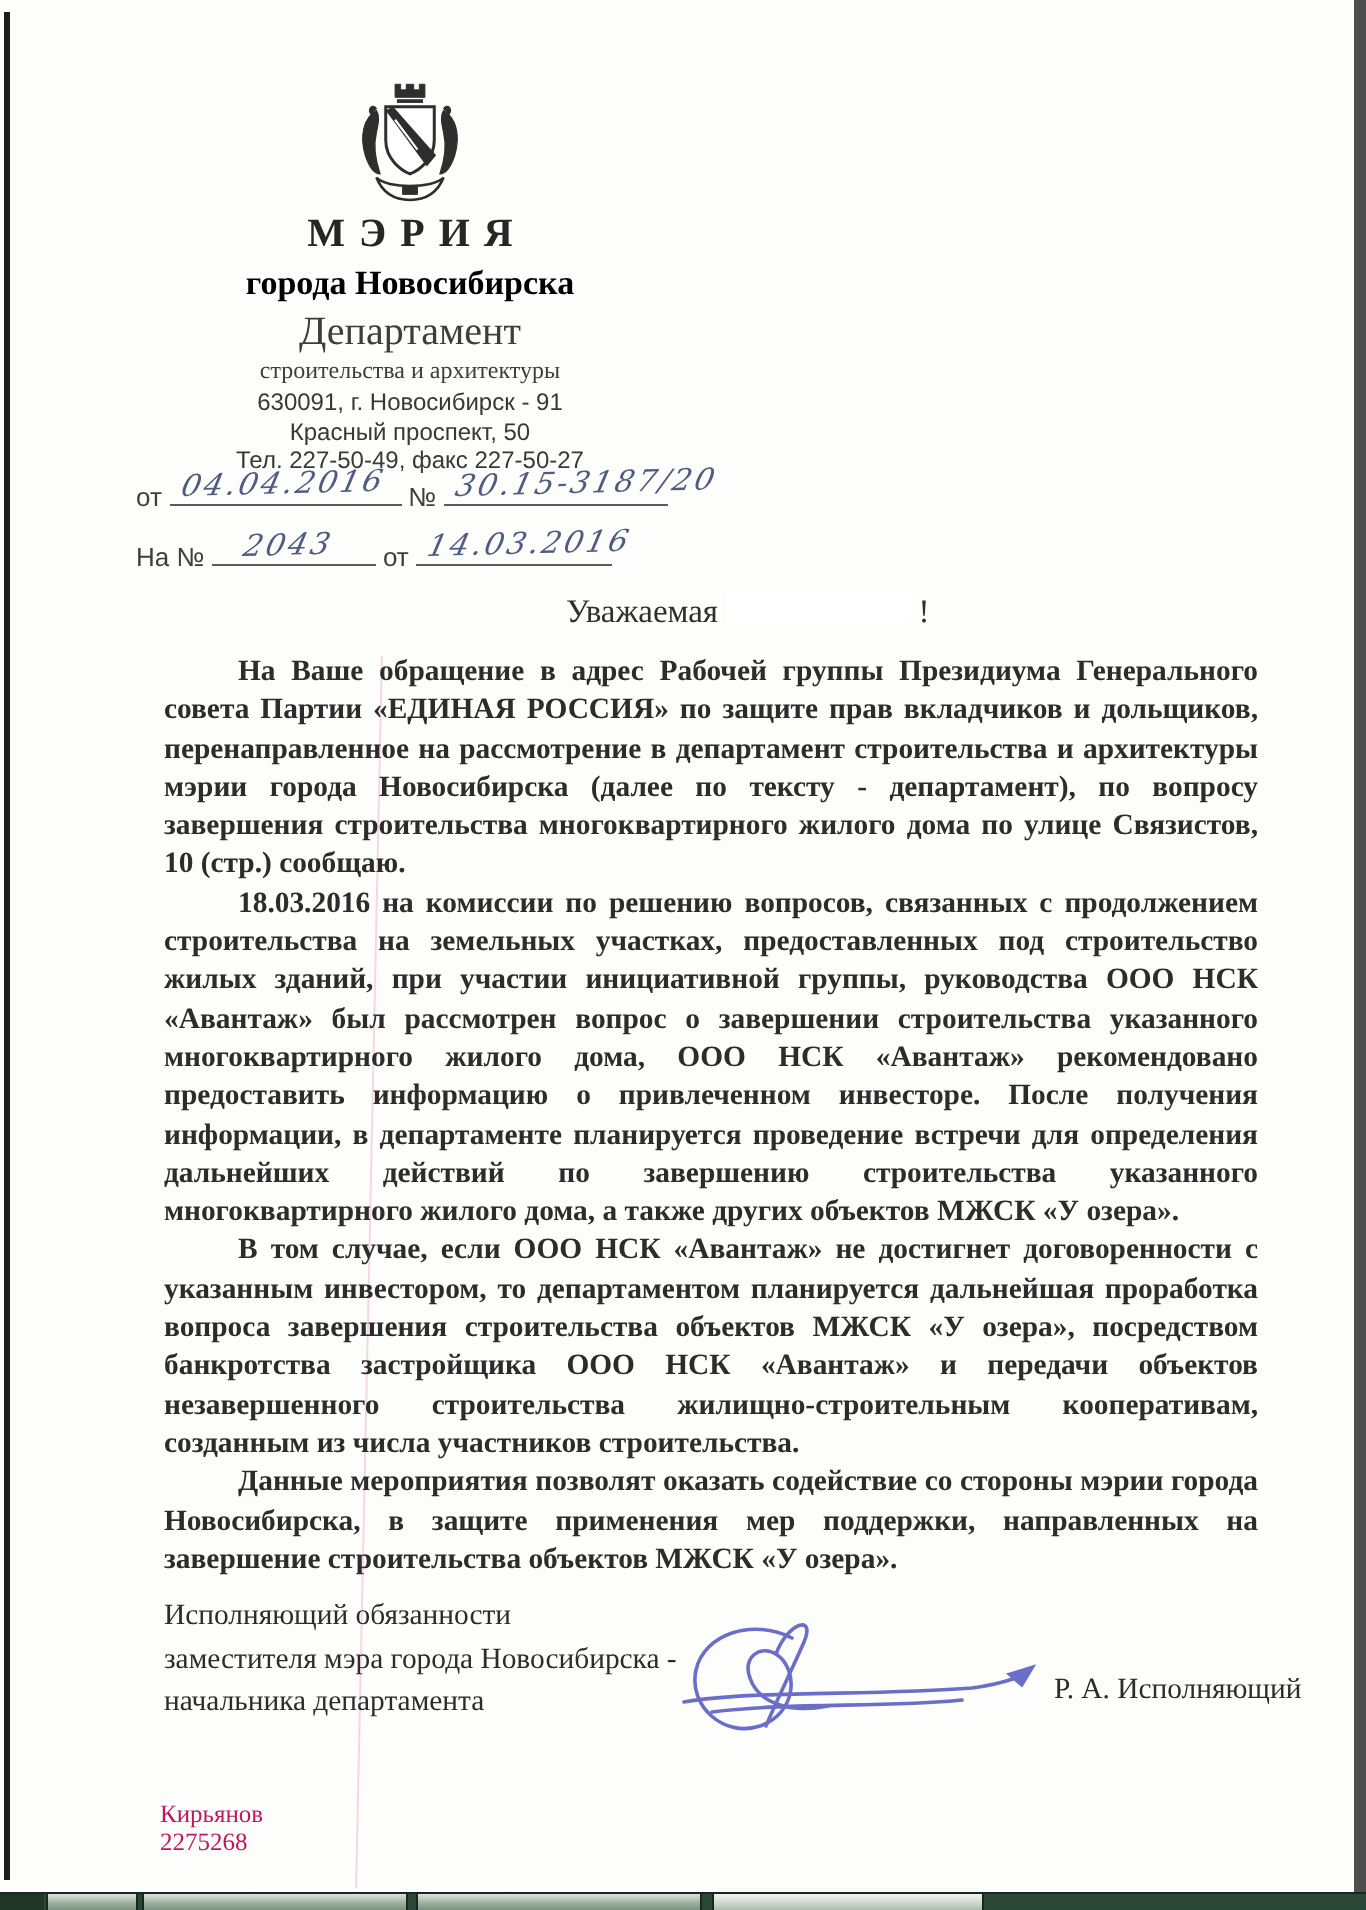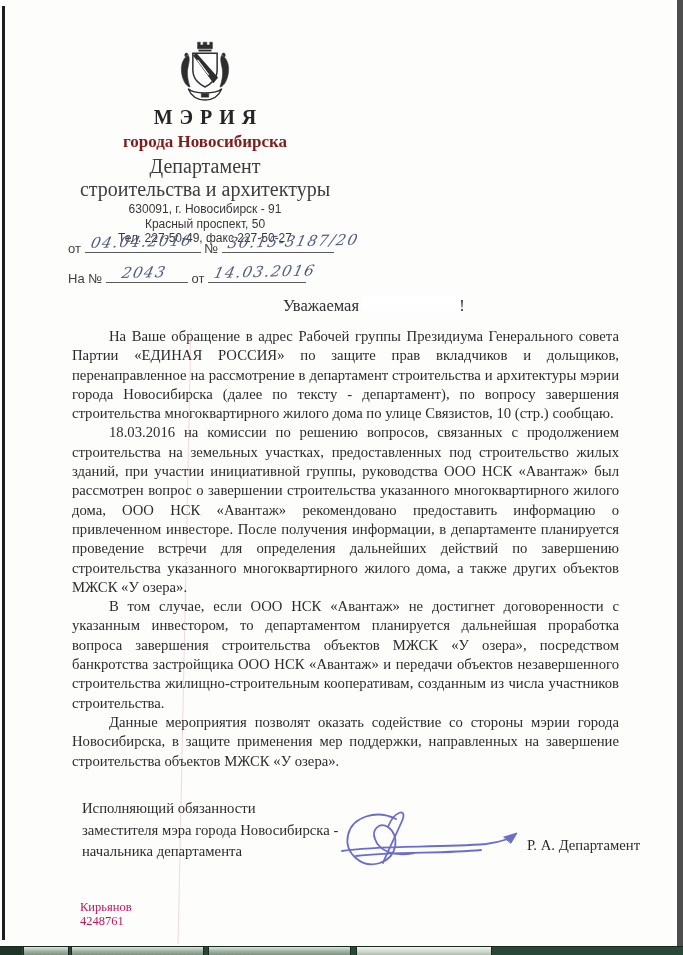--- a/index.html
+++ b/index.html
@@ -11,41 +11,41 @@
   
   .edge-left  { position:absolute; left:2px; top:6px; width:3px; height:934px; background:#1d1d1d; }
   .edge-right { position:absolute; right:0; top:0; width:6px; height:947px; background:#4e4e4e; }
   .crease     { position:absolute; left:184px; top:328px; width:1px; height:616px;
                 background:#e7b6c0; opacity:.5; transform:rotate(1.2deg); }
 
   
   .letterhead { position:absolute; left:55px; top:40px; width:300px; text-align:center; }
   .emblem { display:block; margin:0 auto 2px auto; }
   .org1 { font-size:20px; font-weight:bold; letter-spacing:7px; text-indent:7px; color:#262626; }
-  .org2 { font-size:17px; font-weight:bold; margin-top:3px; color:#7f1d1d; }
+  .org2 { font-size:17px; font-weight:bold; margin-top:3px; color:#000000; }
   .dept1 { font-size:20px; margin-top:3px; color:#3d3d3d; }
-  .dept2 { font-size:20px; color:#3d3d3d; }
+  .dept2 { font-size:12px; color:#3d3d3d; }
   .addr { font-family:"Liberation Sans", sans-serif; font-size:12px; line-height:12.5px; color:#383838; margin-top:2px; }
 
   
   .ref { position:absolute; left:68px; top:238px; font-family:"Liberation Sans", sans-serif;
          font-size:13px; color:#3e3e3e; }
   .ref-row { height:30px; white-space:nowrap; }
   .blank { display:inline-block; border-bottom:1px solid #5a5a5a; position:relative; vertical-align:baseline; height:14px; }
   .hand { position:absolute; left:4px; bottom:0px; font-family:"DejaVu Serif", serif; font-style:italic;
           color:#4e5c82; font-size:15px; letter-spacing:1.5px; white-space:nowrap;
           transform:skewX(-14deg) rotate(-1.5deg); transform-origin:left bottom; }
   .lbl { display:inline-block; }
 
   
   .salutation { position:absolute; left:283px; top:296px; font-size:16.5px; color:#2f2f2f; white-space:nowrap; }
   .redact { display:inline-block; width:92px; height:15px; background:#ffffff; vertical-align:baseline; }
 
   
-  .body { position:absolute; left:72px; top:327px; width:547px; }
+  .body { position:absolute; left:82px; top:327px; width:547px;font-weight:bold; }
   .body p { margin:0; text-align:justify; text-indent:37px; font-size:14.7px; line-height:19.3px; color:#2c2c2c; }
 
   
   .signoff { position:absolute; left:82px; top:798px; font-size:14.7px; line-height:21.5px; color:#2c2c2c; }
   .sig-name { position:absolute; left:527px; top:837px; font-size:14.7px; color:#2c2c2c; white-space:nowrap; }
   .sig-svg { position:absolute; left:336px; top:805px; }
 
   
   .executor { position:absolute; left:80px; top:900px; font-size:12.5px; line-height:14px; color:#be185d; }
 
@@ -145,25 +145,25 @@
   <svg class="sig-svg" width="195" height="72" viewBox="0 0 195 72">
     <g fill="none" stroke="#6a6ec8" stroke-width="1.8" stroke-linecap="round">
       <path d="M60,14 C40,4 16,12 12,30 C8,48 26,64 44,58 C62,52 64,30 52,22 C44,17 35,24 39,34 C43,46 58,52 78,48"></path>
       <path d="M52,22 C58,6 72,2 66,16 C59,32 51,48 47,58"></path>
       <path d="M6,46 C40,40 100,43 150,39 C158,38 166,36 172,34"></path>
       <path d="M20,51 C60,46 105,49 145,45"></path>
       <path d="M168,32 L181,28 L175,38 Z" fill="#6a6ec8" stroke-width="1"></path>
     </g>
   </svg>
 
-  <div class="sig-name">Р. А. Департамент</div>
+  <div class="sig-name">Р. А. Исполняющий</div>
 
   <div class="executor">
     <div>Кирьянов</div>
-    <div>4248761</div>
+    <div>2275268</div>
   </div>
 
   <div class="taskbar">
     <div class="tb-dark0"></div>
     <div class="tb-btn tb-b1"></div>
     <div class="tb-btn tb-b2"></div>
     <div class="tb-btn tb-b3"></div>
     <div class="tb-btn tb-b4 active"></div>
   </div>
 

